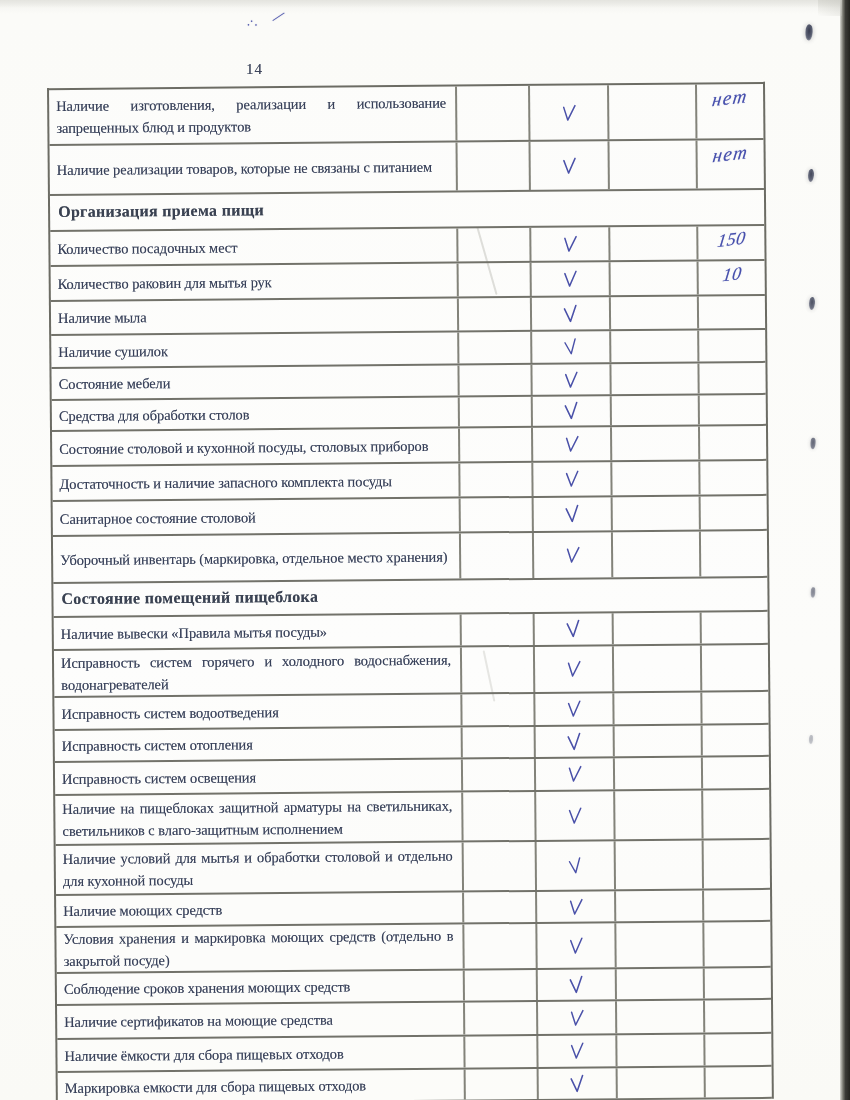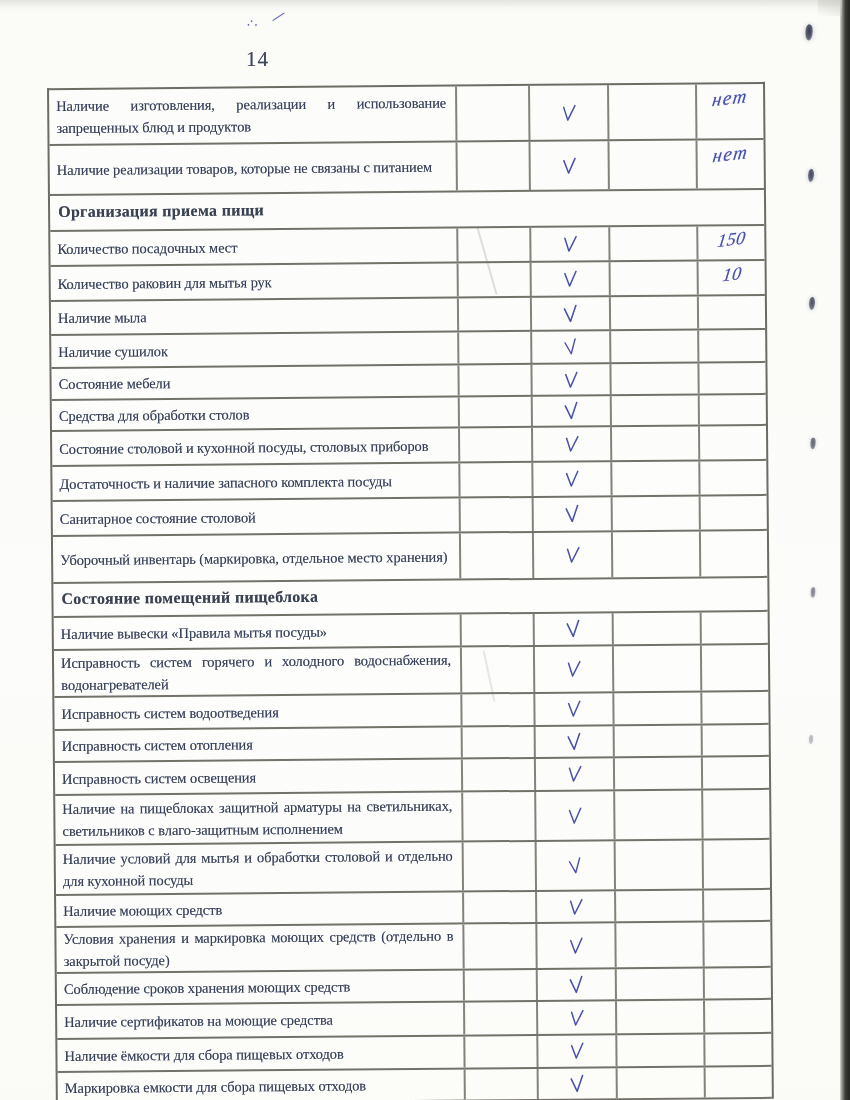--- a/index.html
+++ b/index.html
@@ -33,22 +33,23 @@
   }
   
   .scribble{
     position:absolute;color:#5058ac;font-style:italic;
     transform:rotate(14deg) skewX(-10deg);
     text-shadow:0 0 1px rgba(80,88,172,.5);
   }
   .scribble.a{font-size:13px;letter-spacing:2px;transform:rotate(30deg);}
   .scribble.b{font-size:16px;font-weight:bold;}
   .page-number{
-    position:absolute;font-size:21px;color:#3e465c;letter-spacing:1px;
+    position:absolute;font-size:15px;color:#3e465c;letter-spacing:1px;
     text-shadow:0 0 .6px rgba(62,70,92,.6);
+    margin-top:14px;
   }
   
   .smudge{
     position:absolute;width:2px;background:#bcbcb4;border-radius:2px;
   }
   .smudge.s1{left:486px;top:226px;height:70px;transform:rotate(-16deg);opacity:.75;}
   .smudge.s2{left:488px;top:650px;height:52px;transform:rotate(-12deg);opacity:.55;}
 
   
   .doc-table{

